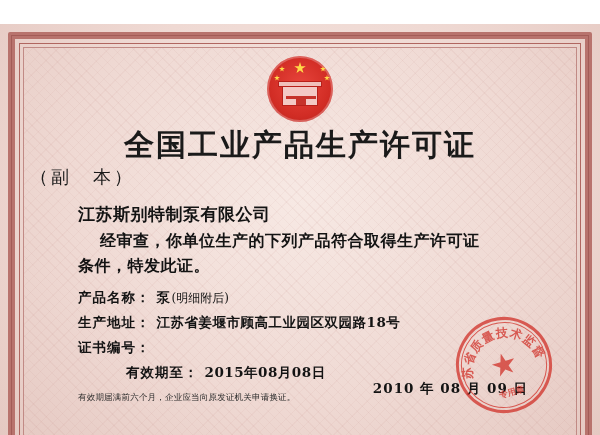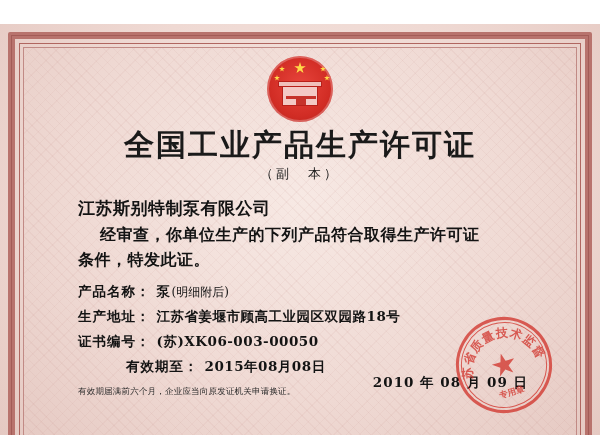--- a/index.html
+++ b/index.html
@@ -154,23 +154,22 @@
     text-align: center;
     font-family: "DejaVu Serif", serif;
     font-weight: bold;
     font-size: 30px;
     letter-spacing: 2px;
     color: #1a1a1a;
     margin-top: 6px;
     line-height: 1.1;
   }
   .sub-title {
-    text-align: center;
-    font-family: "DejaVu Serif", serif;
-    font-size: 13px;
+    font-family: "DejaVu Serif", serif;
+    font-size: 18px;
     color: #1a1a1a;
     letter-spacing: 3px;
     margin-top: 4px;
   }
 
   .body-block {
     margin-top: 14px;
     padding-left: 48px;
     padding-right: 36px;
     color: #131313;
@@ -339,21 +338,20 @@
         <span class="field-label">产品名称：</span>
         <span class="field-value">泵</span>
         <span class="field-note">(明细附后)</span>
       </div>
       <div class="field-row">
         <span class="field-label">生产地址：</span>
         <span class="field-value">江苏省姜堰市顾高工业园区双园路18号</span>
       </div>
       <div class="field-row">
         <span class="field-label">证书编号：</span>
-        <span class="field-value">(苏)XK06-003-00050</span>
       </div>
       <div class="date-row">
         <span class="field-label">有效期至：</span>
         <span class="field-value">2015年08月08日</span>
         <span class="date-right">2010 年       08 月       09 日</span>
       </div>
     </div>
 
     <div class="footnote">有效期届满前六个月，企业应当向原发证机关申请换证。</div>
   </div>

